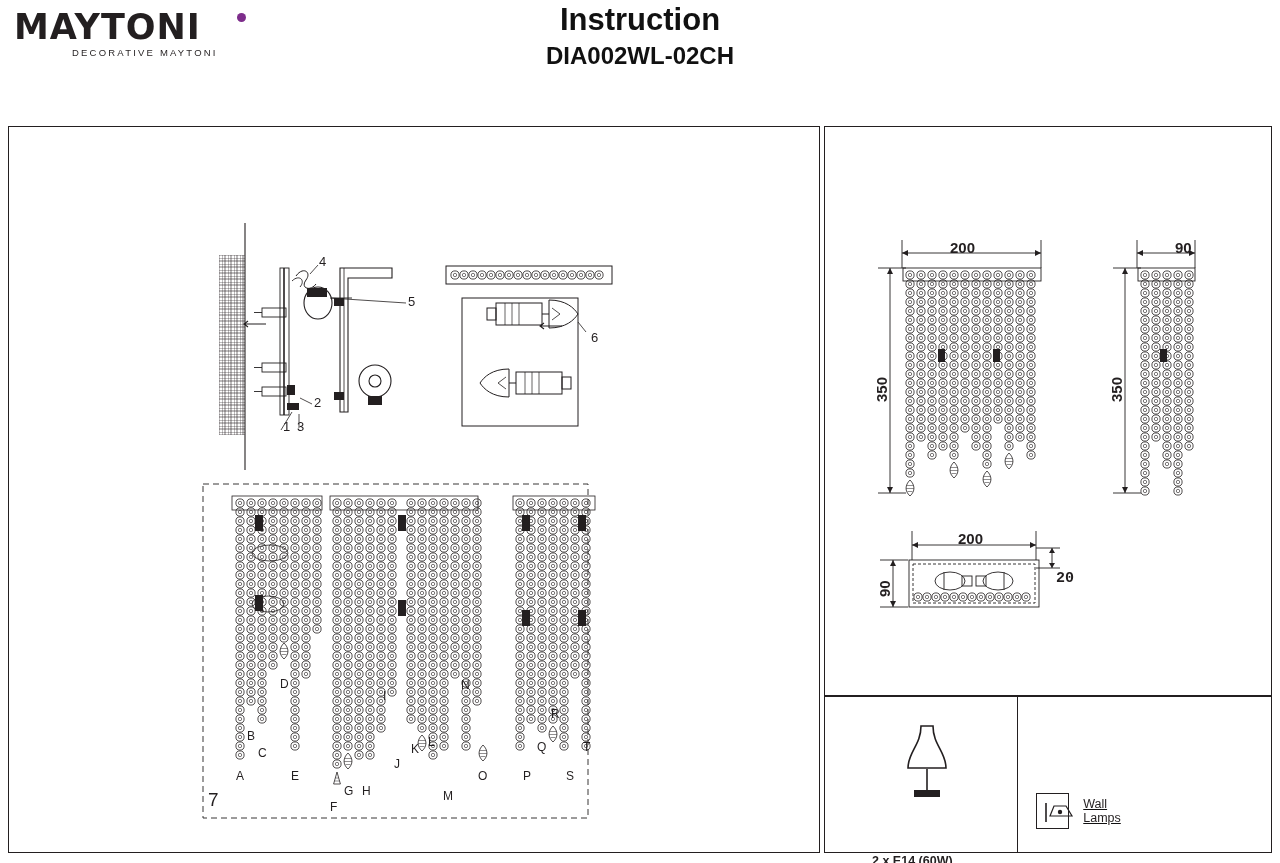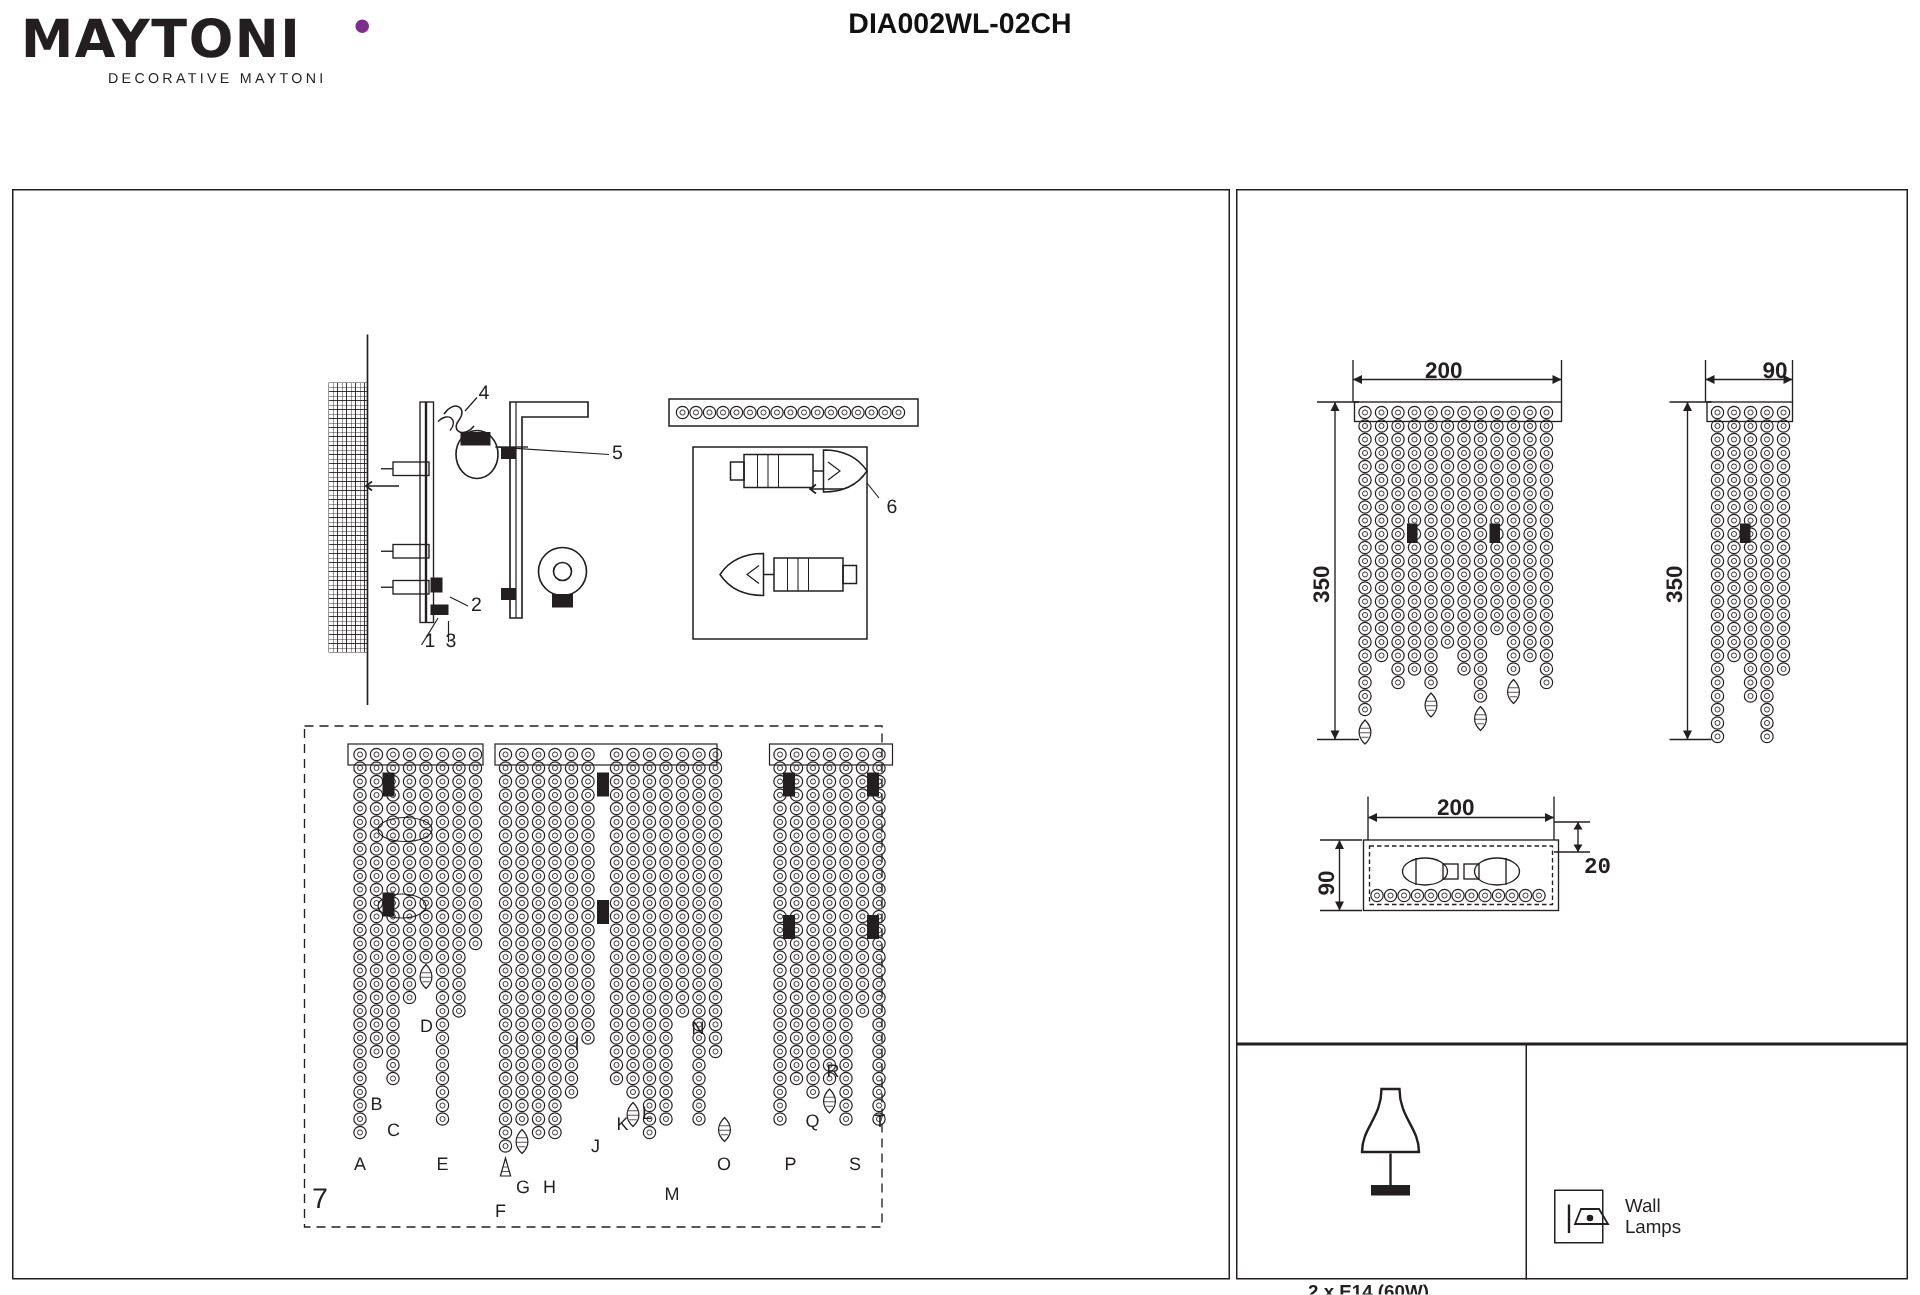--- a/index.html
+++ b/index.html
@@ -70,21 +70,21 @@
   .title-main {
     font-family: "Liberation Sans", sans-serif;
     font-weight: bold;
     font-size: 31px;
     color: #111111;
     line-height: 36px;
   }
   .title-sub {
     font-family: "Liberation Sans", sans-serif;
     font-weight: bold;
-    font-size: 19px;
+    font-size: 24px;
     color: #111111;
     margin-top: 4px;
   }
 
   
   .frame {
     position: absolute;
     border: 1px solid #231f20;
     box-sizing: border-box;
   }
@@ -119,20 +119,21 @@
     line-height: 22.5px;
   }
   .info-text div { white-space: nowrap; }
   .wall-lamps-row {
     position: absolute;
     left: 1036px;
     top: 793px;
     display: flex;
     align-items: center;
     gap: 14px;
+    text-decoration: underline;
   }
   .wall-lamp-icon {
     width: 44px;
     height: 36px;
     border: 1px solid #231f20;
     box-sizing: border-box;
     position: relative;
   }
   .wall-lamps-label {
     font-size: 12.5px;
@@ -177,20 +178,21 @@
 
 <div class="page">
 
   <div class="header">
     <div class="logo">
       <div class="logo-word">MAYTONI</div>
       <div class="logo-dot"></div>
       <div class="logo-sub">DECORATIVE MAYTONI</div>
     </div>
     <div class="title-block">
+      <div class="title-main">Instruction</div>
       <div class="title-sub">DIA002WL-02CH</div>
     </div>
   </div>
 
   <div class="frame" id="frame-left"></div>
   <div class="frame" id="frame-right"></div>
   <div class="frame" id="frame-info"></div>
   <div class="info-divider"></div>
 
   <svg class="svg-layer" viewBox="0 0 1280 863">

